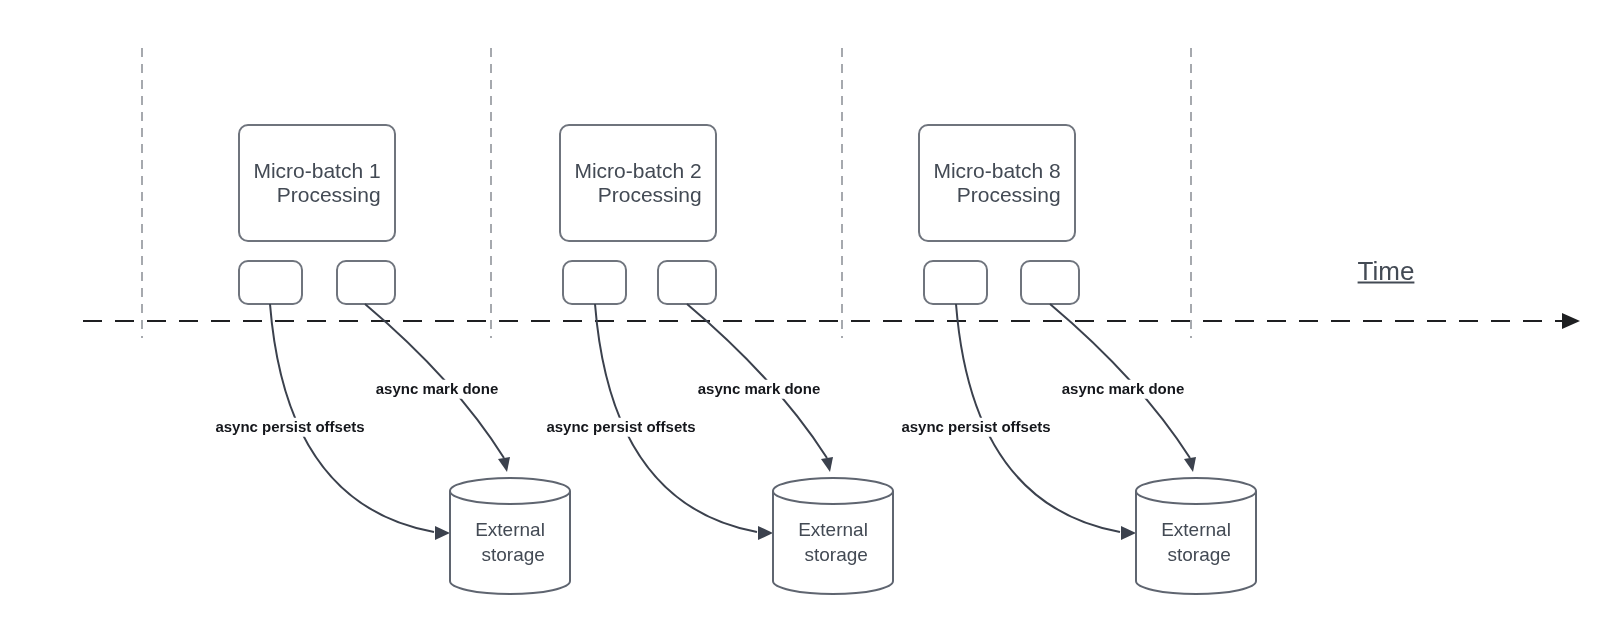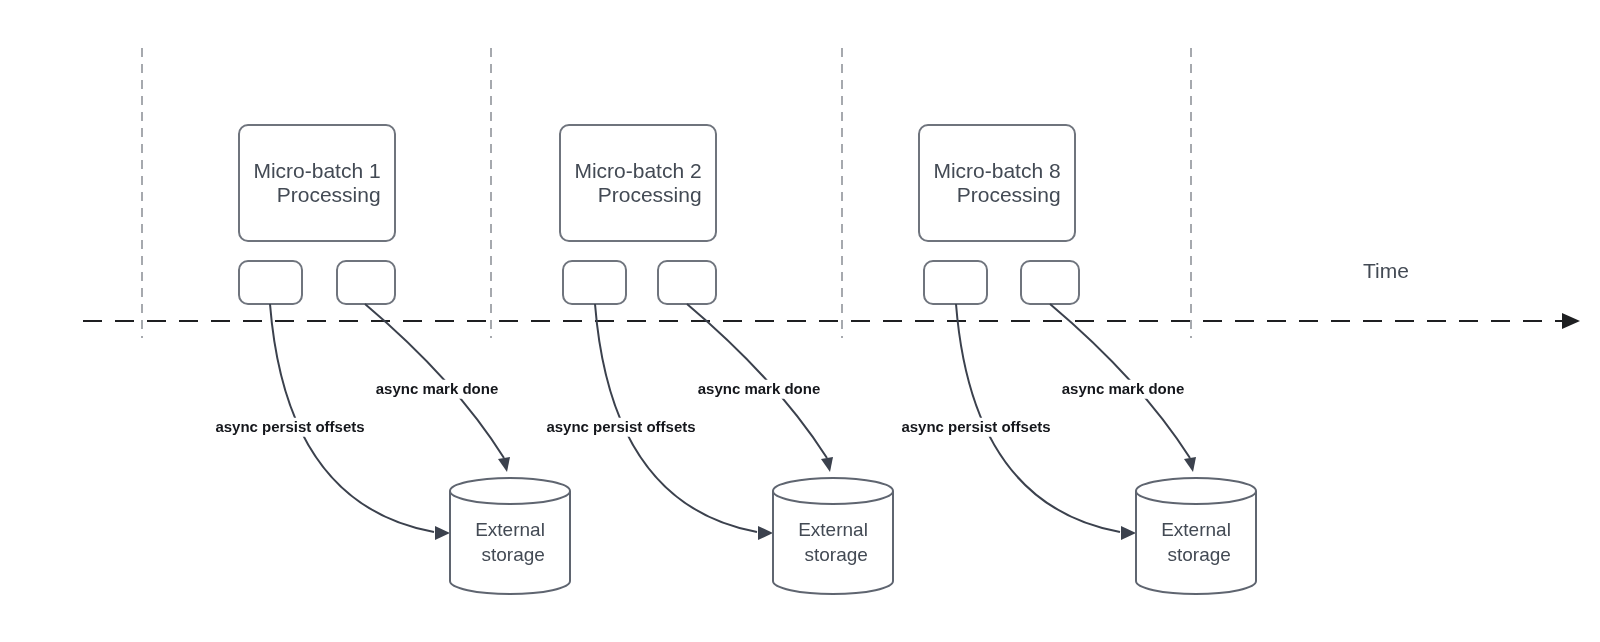--- a/index.html
+++ b/index.html
@@ -31,22 +31,23 @@
   .edge-label {
     font-size: 15px;
     font-weight: bold;
     color: #15171c;
     background: #ffffff;
     padding: 1px 3px;
     white-space: nowrap;
     line-height: 1.1;
   }
   .time-label {
-    font-size: 21px;
+    font-size: 26px;
     color: #434a54;
+    text-decoration: underline;
   }
 </style>
 </head>
 <body>
 
 <div class="stage">
   <svg width="1600" height="642" viewBox="0 0 1600 642">
 
     <line x1="142" y1="48" x2="142" y2="338" stroke="#a6a9ae" stroke-width="2" stroke-dasharray="9 7"></line>
     <line x1="491" y1="48" x2="491" y2="338" stroke="#a6a9ae" stroke-width="2" stroke-dasharray="9 7"></line>

